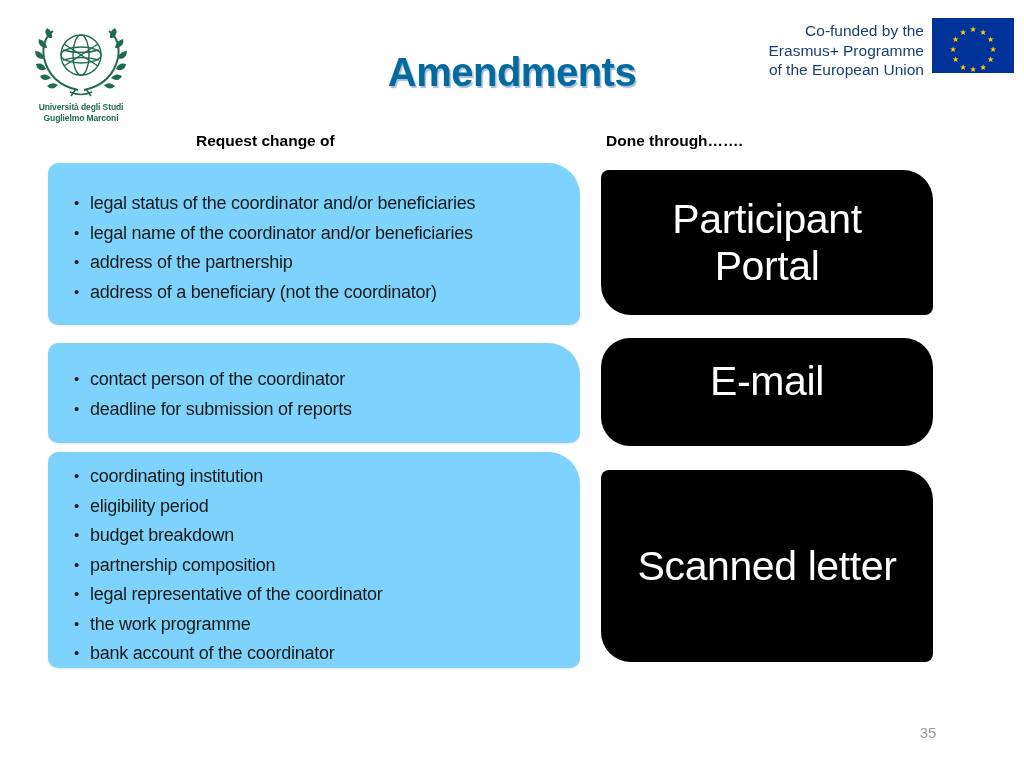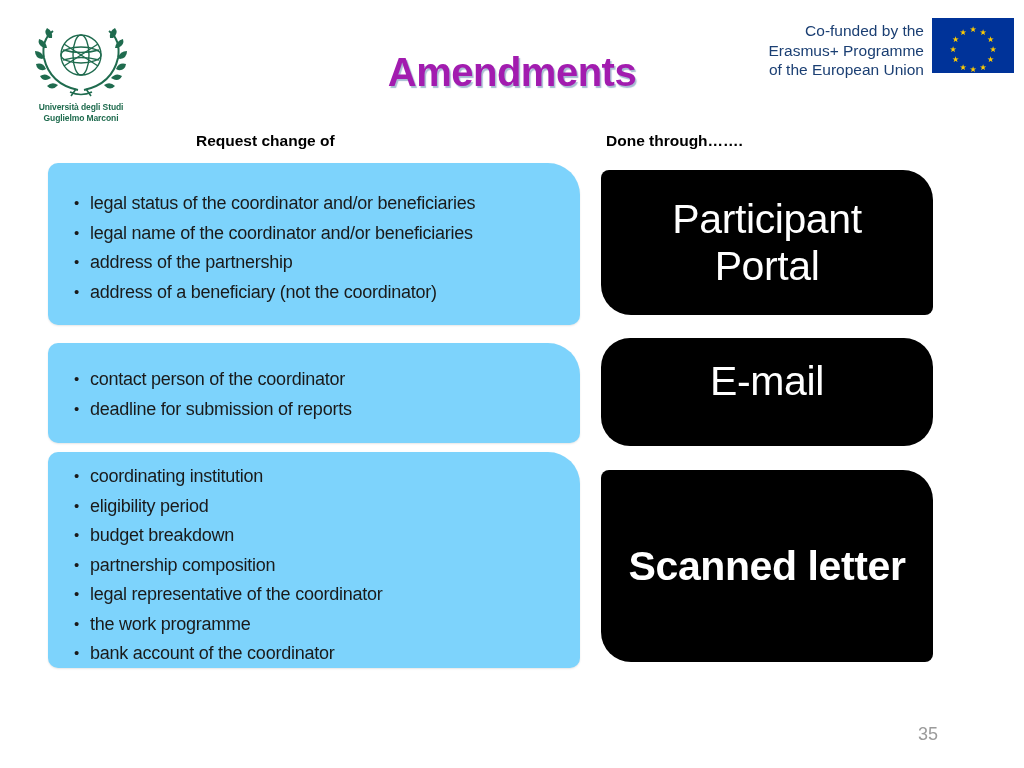--- a/index.html
+++ b/index.html
@@ -81,21 +81,21 @@
   
   #slide-title {
     position: absolute;
     left: 0;
     top: 50px;
     width: 1024px;
     text-align: center;
     font-family: "Liberation Sans", sans-serif;
     font-size: 40px;
     font-weight: bold;
-    color: #a21caf;
+    color: #0369a1;
     letter-spacing: -0.5px;
     text-shadow: 1.5px 1.5px 1px rgba(120,150,185,0.65);
   }
   #slide-title .title-inner { display: inline-block; }
 
   
   .col-header {
     position: absolute;
     font-family: "Liberation Sans", sans-serif;
     font-size: 15.5px;
@@ -160,31 +160,31 @@
   }
   .blue-panel .blue-label {
     font-size: 41px;
     line-height: 47px;
     letter-spacing: -0.4px;
     white-space: pre-line;
   }
 
   #blue-1 { top: 170px; height: 145px; align-items: center; }
   #blue-2 { top: 338px; height: 108px; align-items: flex-start; padding-top: 20px; border-radius: 29px; }
-  #blue-3 { top: 470px; height: 192px; align-items: center; font-weight: bold; }
+  #blue-3 { top: 470px; height: 192px; align-items: center; }
 
   
   #page-number {
     position: absolute;
     left: 906px;
     top: 724px;
     width: 44px;
     text-align: center;
     font-family: "Liberation Sans", sans-serif;
-    font-size: 18px;
+    font-size: 15px;
     color: #9b9b9b;
   }
 </style>
 </head>
 <body>
 
 <div id="uni-logo">
   <svg class="mark" viewBox="0 0 118 78" xmlns="http://www.w3.org/2000/svg">
     <g fill="none" stroke="#1f6b4e" stroke-width="1.4">
       <circle cx="59" cy="33" r="20"></circle>

